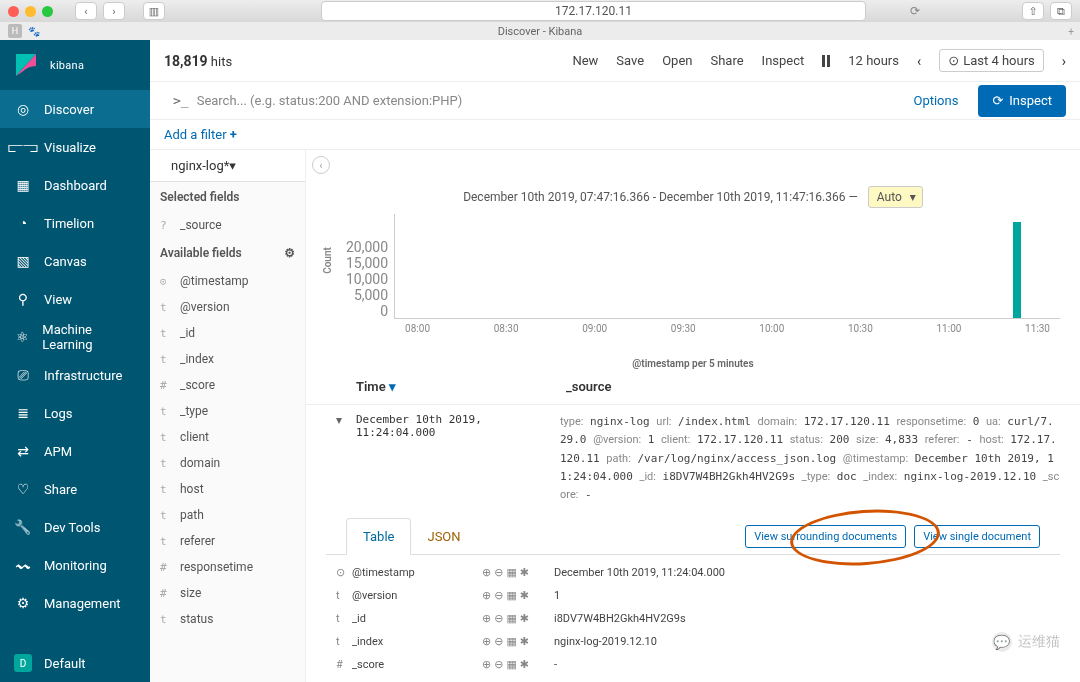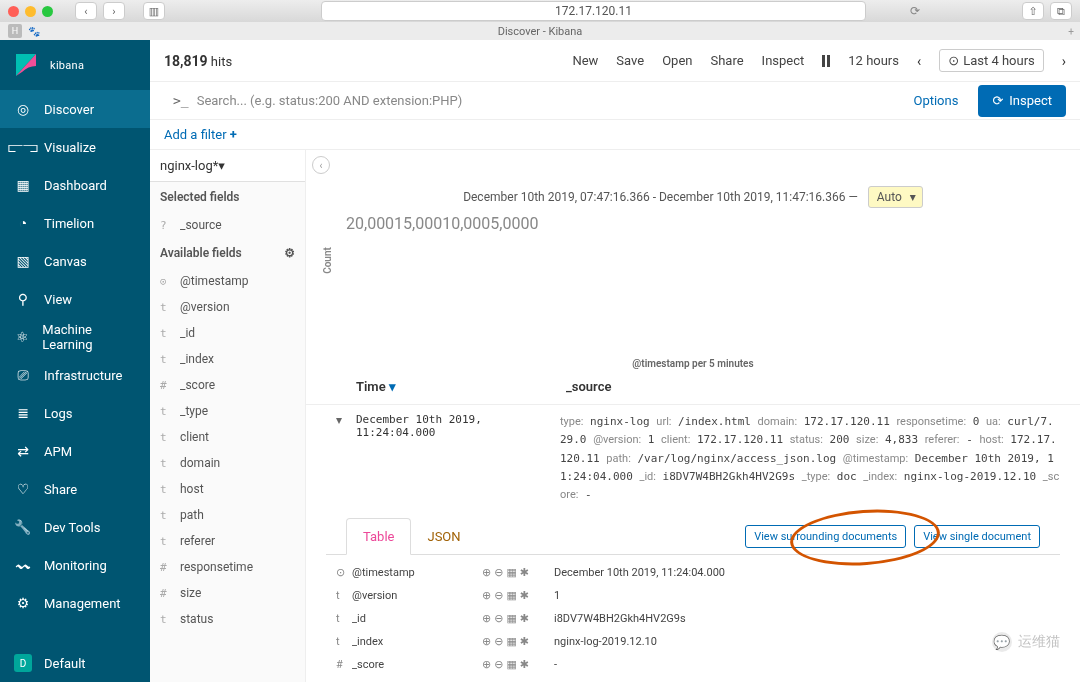--- a/index.html
+++ b/index.html
@@ -37,45 +37,45 @@
 .chev{font-size:14px;color:#333;cursor:pointer}
 .searchrow{height:38px;display:flex;align-items:center;padding:0 14px;gap:10px;border-bottom:1px solid #eee}
 .search-input{flex:1;display:flex;align-items:center;gap:8px;color:#888;height:28px;padding:0 8px;border:1px solid transparent}
 .search-prefix{font-family:monospace;color:#666}
 .options-link{color:#006bb4;cursor:pointer;padding:0 10px}
 .refresh-btn{background:#006bb4;color:#fff;height:32px;padding:0 14px;border-radius:4px;display:flex;align-items:center;gap:6px;cursor:pointer}
 .filterrow{height:30px;display:flex;align-items:center;padding:0 14px;border-bottom:1px solid #eee}
 .add-filter{color:#006bb4;cursor:pointer;font-size:13px}
 .content{flex:1;display:flex;min-height:0}
 .fields-panel{width:156px;background:#fafafa;border-right:1px solid #eee;overflow:auto}
-.index-sel{height:32px;display:flex;align-items:center;justify-content:flex-start;padding:0 10px;border-bottom:1px solid #e0e0e0;background:#fff;font-size:13px}
+.index-sel{height:32px;display:flex;align-items:center;justify-content:flex-start;padding:0 21px;border-bottom:1px solid #e0e0e0;background:#fff;font-size:13px}
 .section-hdr{padding:8px 10px;font-weight:600;color:#555;font-size:12px;display:flex;align-items:center;justify-content:space-between}
 .field-row{padding:6px 10px;display:flex;align-items:center;gap:8px;font-size:12px;color:#555}
 .ftype{width:12px;color:#aaa;font-family:monospace;font-size:11px}
 .results{flex:1;display:flex;flex-direction:column;min-width:0;overflow:hidden}
 .collapse-btn{width:18px;height:18px;border:1px solid #ccc;border-radius:50%;display:flex;align-items:center;justify-content:center;color:#999;font-size:10px;margin:6px}
 .timerange{text-align:center;font-size:12px;color:#555;padding:6px 0;display:flex;align-items:center;justify-content:center;gap:10px}
 .auto-sel{border:1px solid #ccc;border-radius:3px;padding:3px 20px 3px 8px;background:#fef9c3;font-size:12px;position:relative}
 .chart{height:140px;display:flex;padding:0 20px 0 40px;position:relative}
 .ylabel{position:absolute;left:8px;top:50%;transform:rotate(-90deg) translateX(20px);font-size:10px;color:#888;font-weight:600}
-.yticks{display:flex;justify-content:flex-end;height:105px;font-size:16px;color:#888;text-align:right;padding-right:6px}
+.yticks{display:flex;flex-direction:column;justify-content:flex-end;height:105px;font-size:14px;color:#888;text-align:right;padding-right:6px}
 .plot{flex:1;position:relative;border-left:1px solid #ccc;border-bottom:1px solid #ccc;height:105px}
 .bar{position:absolute;bottom:0;width:8px;background:#00a69b}
 .xticks{position:absolute;bottom:-16px;left:0;right:0;display:flex;justify-content:space-between;font-size:10px;color:#888;padding:0 10px}
 .xlabel{text-align:center;font-size:10px;color:#666;font-weight:600;margin-top:22px}
 .result-hdr{display:flex;padding:10px 20px 10px 50px;font-weight:600;font-size:13px;border-bottom:1px solid #eee}
 .col-time{width:210px}
 .result-row{display:flex;padding:8px 20px 8px 30px;font-size:12px}
 .expand-caret{width:14px;color:#666;cursor:pointer}
 .doc-time{width:210px;font-family:Menlo,monospace;font-size:11px;padding-left:6px}
 .doc-src{flex:1;font-family:Menlo,monospace;font-size:11px;line-height:1.65;color:#444;word-break:break-all}
 .doc-src .k{color:#888}
 .detail-tabs{display:flex;align-items:center;border-bottom:1px solid #ddd;padding:0 20px;margin:6px 20px 0;position:relative;height:40px}
 .dtab{padding:10px 16px;cursor:pointer;color:#a16207}
-.dtab.active{color:#ec4899;border:1px solid #ddd;border-bottom:1px solid #fff;border-radius:4px 4px 0 0;margin-bottom:-1px;background:#fff}
+.dtab.active{color:#0369a1;border:1px solid #ddd;border-bottom:1px solid #fff;border-radius:4px 4px 0 0;margin-bottom:-1px;background:#fff}
 .view-links{margin-left:auto;display:flex;gap:8px}
 .view-link{border:1px solid #006bb4;color:#006bb4;padding:4px 8px;border-radius:3px;font-size:11px;cursor:pointer}
 .circle-annot{position:absolute;width:150px;height:55px;border:3px solid #d35400;border-radius:50%/50%;right:120px;top:-8px;transform:rotate(-4deg);pointer-events:none}
 .detail-rows{padding:6px 30px}
 .drow{display:flex;align-items:center;padding:5px 0;font-family:Menlo,monospace;font-size:11px}
 .dicon{width:16px;color:#888}
 .dname{width:130px;color:#444}
 .dactions{width:72px;display:flex;gap:3px;color:#888;font-size:11px}
 .dval{color:#444}
 .watermark{position:absolute;right:20px;bottom:30px;color:#999;font-size:14px;opacity:0.6;display:flex;align-items:center;gap:6px}
@@ -303,20 +303,33 @@
         </div>
         <div class="chart">
           <div class="ylabel">Count</div>
           <div class="yticks" id="yticks">
               <div>20,000</div>
               <div>15,000</div>
               <div>10,000</div>
               <div>5,000</div>
               <div>0</div>
             </div>
+          <div class="plot" id="plot">
+            <div class="xticks" id="xticks">
+                <span>08:00</span>
+                <span>08:30</span>
+                <span>09:00</span>
+                <span>09:30</span>
+                <span>10:00</span>
+                <span>10:30</span>
+                <span>11:00</span>
+                <span>11:30</span>
+              </div>
+          <div class="bar" style="left: 93%; height: 92.5%;"></div>
+            </div>
         </div>
         <div class="xlabel">@timestamp per 5 minutes</div>
 
         <div class="result-hdr">
           <div class="col-time"><span>Time</span> <span style="color:#006bb4">▾</span></div>
           <div>_source</div>
         </div>
 
         <div class="result-row">
           <div class="expand-caret">▾</div>

